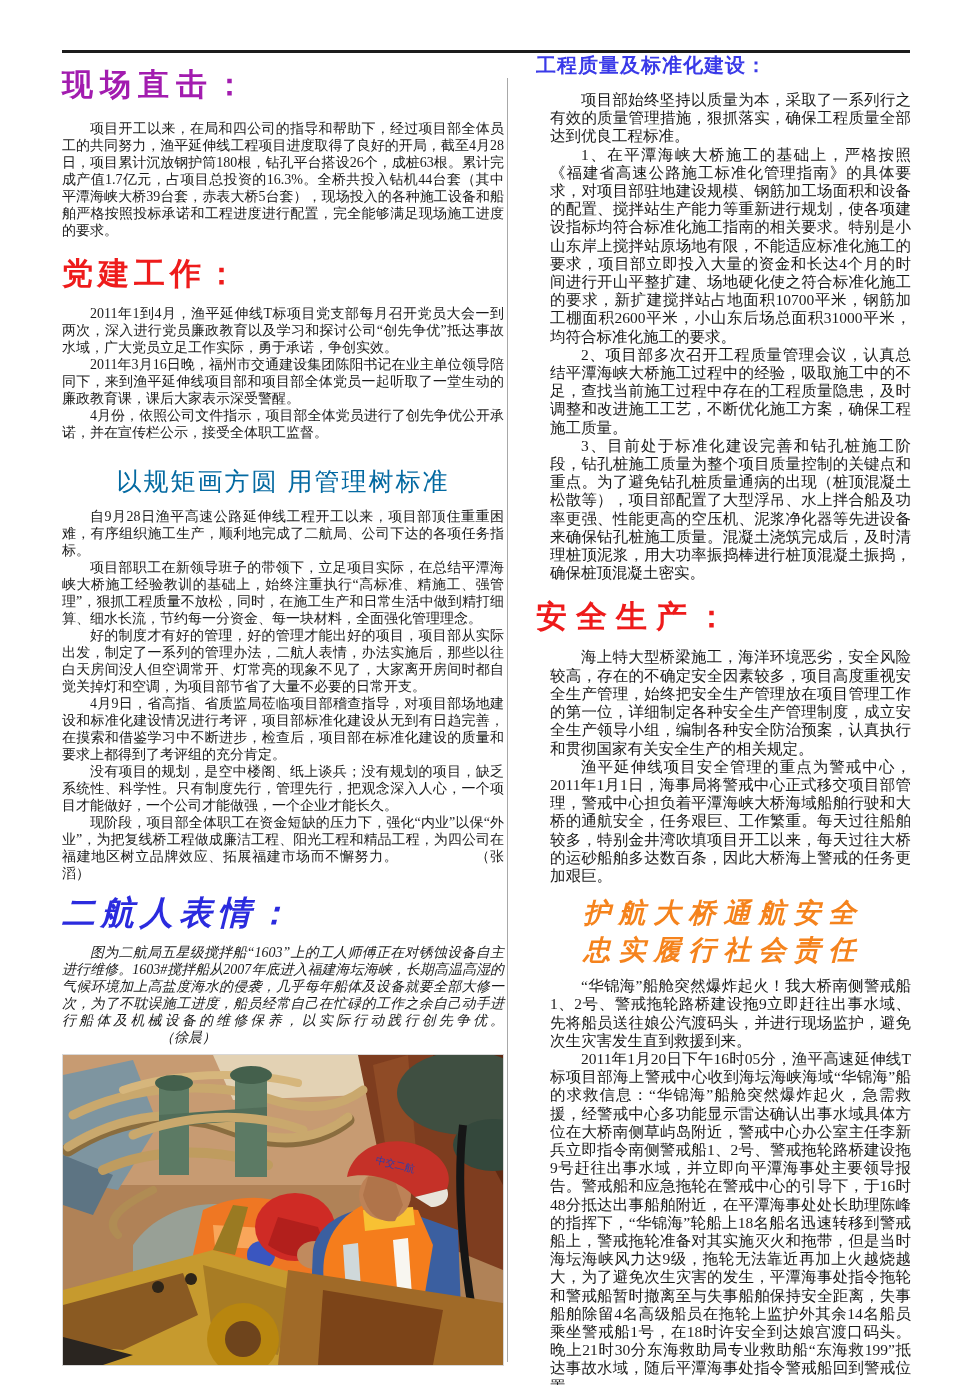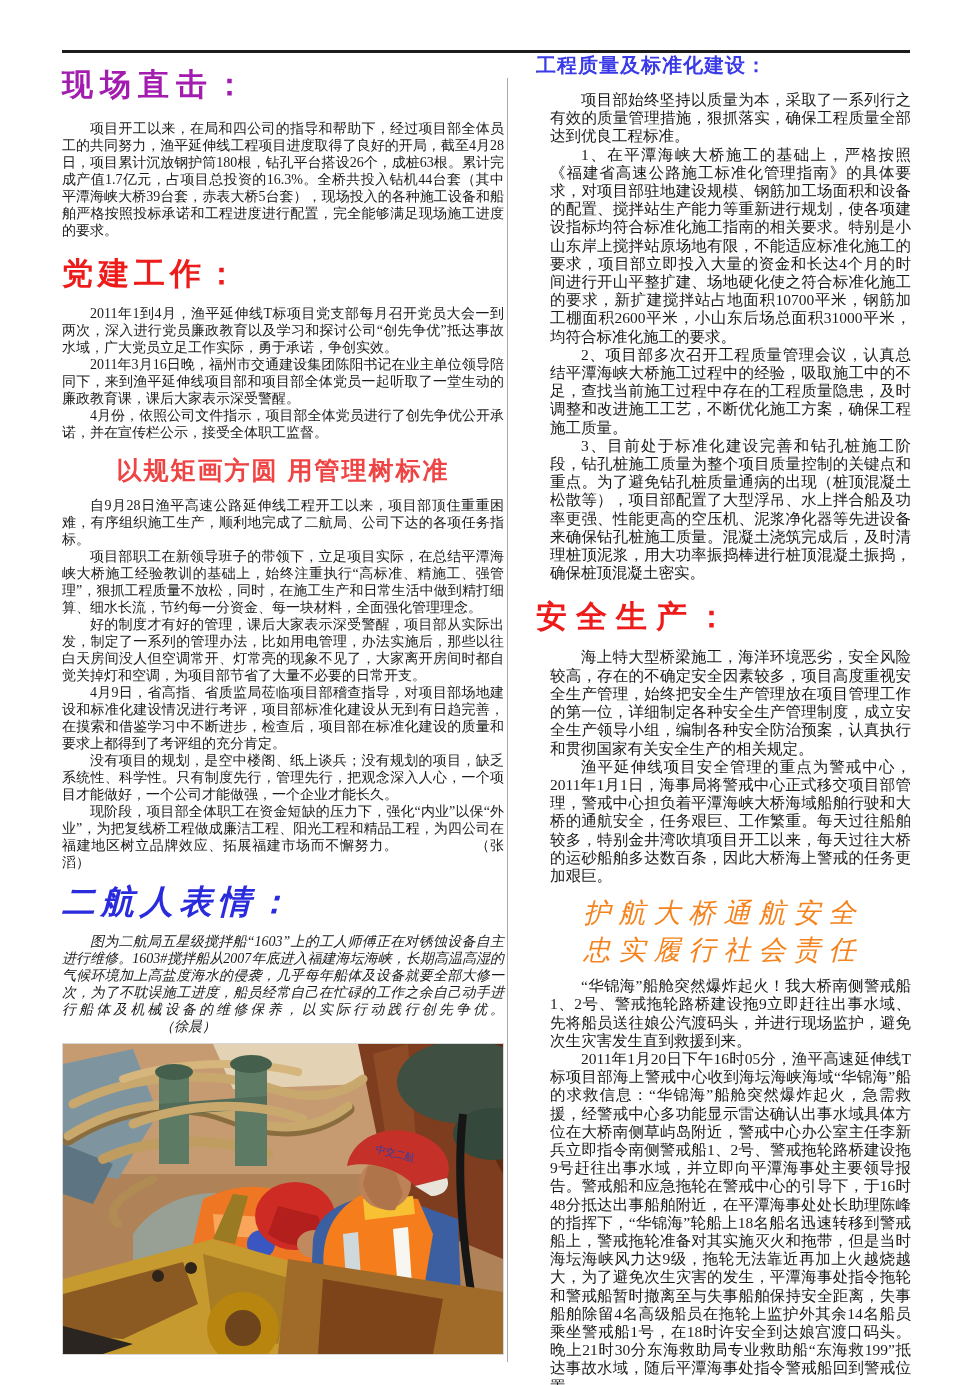--- a/index.html
+++ b/index.html
@@ -26,37 +26,37 @@
     font-size:31px;font-weight:bold;color:#a21caf;letter-spacing:7px;
     margin:6px 0 14px 0;
   }
   .h-party{
     font-family:"Liberation Sans","DejaVu Sans",sans-serif;
     font-size:31px;font-weight:bold;color:#ee1b1b;letter-spacing:5px;
     margin:14px 0 10px 0;
   }
   .h-rules{
     font-family:"Liberation Sans","DejaVu Sans",sans-serif;
-    font-size:25px;font-weight:bold;color:#ef4444;text-align:center;
-    letter-spacing:2px;margin:13px 0 10px 0;white-space:nowrap;
+    font-size:25px;font-weight:normal;color:#0369a1;text-align:center;
+    letter-spacing:2px;margin:24px 0 10px 0;white-space:nowrap;
   }
   .h-faces{
     font-size:33px;font-weight:bold;font-style:italic;color:#2b2bde;
     letter-spacing:6px;margin:9px 0 8px 0;
   }
   .h-quality{
     font-size:20px;font-weight:bold;color:#3a3ae8;letter-spacing:1px;
     margin:0 0 12px 0;white-space:nowrap;
   }
   .h-safety{
     font-size:31px;font-weight:bold;color:#ee1b1b;letter-spacing:9px;
     margin:14px 0 10px 0;
   }
   .h-escort{
-    font-size:27px;font-weight:normal;font-style:italic;color:#f5831d;
+    font-size:27px;font-weight:bold;font-style:italic;color:#f5831d;
     text-align:center;letter-spacing:8px;line-height:37px;margin:10px 0 8px 0;
   }
   .script-para{font-style:italic;}
   .col-left p.script-para{line-height:17px;}
 
   .photo-frame{
     margin-top:8px;width:440px;height:310px;border:1px solid #d8d8d8;
     background:#a87a52;overflow:hidden;
   }
   .photo-frame svg{display:block;}
@@ -78,21 +78,21 @@
     <h2 class="h-party">党建工作：</h2>
     <p class="body"><span>2011年1到4月，渔平延伸线T标项目党支部每月召开党员大会一到两次，深入进行党员廉政教育以及学习和探讨公司“创先争优”抵达事故水域，广大党员立足工作实际，勇于承诺，争创实效。</span></p>
     <p class="body"><span>2011年3月16日晚，福州市交通建设集团陈阳书记在业主单位领导陪同下，来到渔平延伸线项目部和项目部全体党员一起听取了一堂生动的廉政教育课，课后大家表示深受警醒。</span></p>
     <p class="body"><span>4月份，依照公司文件指示，项目部全体党员进行了创先争优公开承诺，并在宣传栏公示，接受全体职工监督。</span></p>
   </section>
 
   <section>
     <h2 class="h-rules">以规矩画方圆  用管理树标准</h2>
     <p class="body"><span>自9月28日渔平高速公路延伸线工程开工以来，项目部顶住重重困难，有序组织施工生产，顺利地完成了二航局、公司下达的各项任务指标。</span></p>
     <p class="body"><span>项目部职工在新领导班子的带领下，立足项目实际，在总结平潭海峡大桥施工经验教训的基础上，始终注重执行“高标准、精施工、强管理”，狠抓工程质量不放松，同时，在施工生产和日常生活中做到精打细算、细水长流，节约每一分资金、每一块材料，全面强化管理理念。</span></p>
-    <p class="body"><span>好的制度才有好的管理，课后大家表示深受警醒，项目部从实际出发，制定了一系列的管理办法，比如用电管理，办法实施后，那些以往白天房间没人但空调常开、灯常亮的现象不见了，大家离开房间时都自觉关掉灯和空调，为项目部节省了大量不必要的日常开支。</span></p>
+    <p class="body"><span>好的制度才有好的管理，好的管理才能出好的项目，项目部从实际出发，制定了一系列的管理办法，二航人表情，办法实施后，那些以往白天房间没人但空调常开、灯常亮的现象不见了，大家离开房间时都自觉关掉灯和空调，为项目部节省了大量不必要的日常开支。</span></p>
     <p class="body"><span>4月9日，省高指、省质监局莅临项目部稽查指导，对项目部场地建设和标准化建设情况进行考评，项目部标准化建设从无到有日趋完善，在摸索和借鉴学习中不断进步，检查后，项目部在标准化建设的质量和要求上都得到了考评组的充分肯定。</span></p>
     <p class="body"><span>没有项目的规划，是空中楼阁、纸上谈兵；没有规划的项目，缺乏系统性、科学性。只有制度先行，管理先行，把观念深入人心，一个项目才能做好，一个公司才能做强，一个企业才能长久。</span></p>
     <p class="body"><span>现阶段，项目部全体职工在资金短缺的压力下，强化“内业”以保“外业”，为把复线桥工程做成廉洁工程、阳光工程和精品工程，为四公司在福建地区树立品牌效应、拓展福建市场而不懈努力。</span><span class="sig">（张滔）</span></p>
   </section>
 
   <section>
     <h2 class="h-faces">二航人表情：</h2>
     <p class="body script-para"><span>图为二航局五星级搅拌船“1603”上的工人师傅正在对锈蚀设备自主进行维修。1603#搅拌船从2007年底进入福建海坛海峡，长期高温高湿的气候环境加上高盐度海水的侵袭，几乎每年船体及设备就要全部大修一次，为了不耽误施工进度，船员经常自己在忙碌的工作之余自己动手进行船体及机械设备的维修保养，以实际行动践行创先争优。</span><span class="sig-wide">（徐晨）</span></p>
   </section>
 

